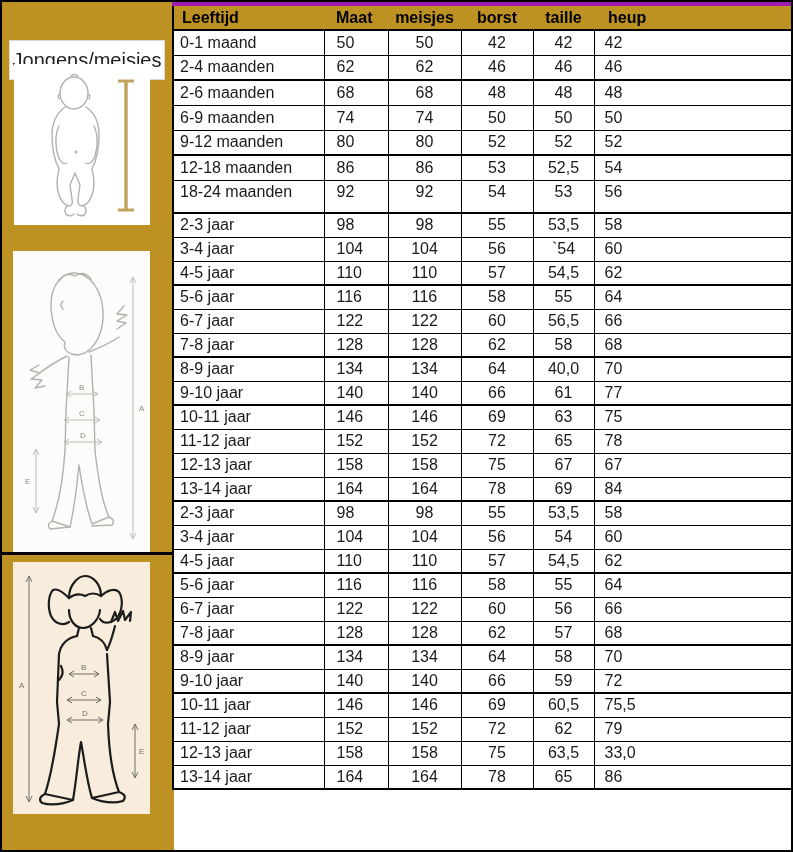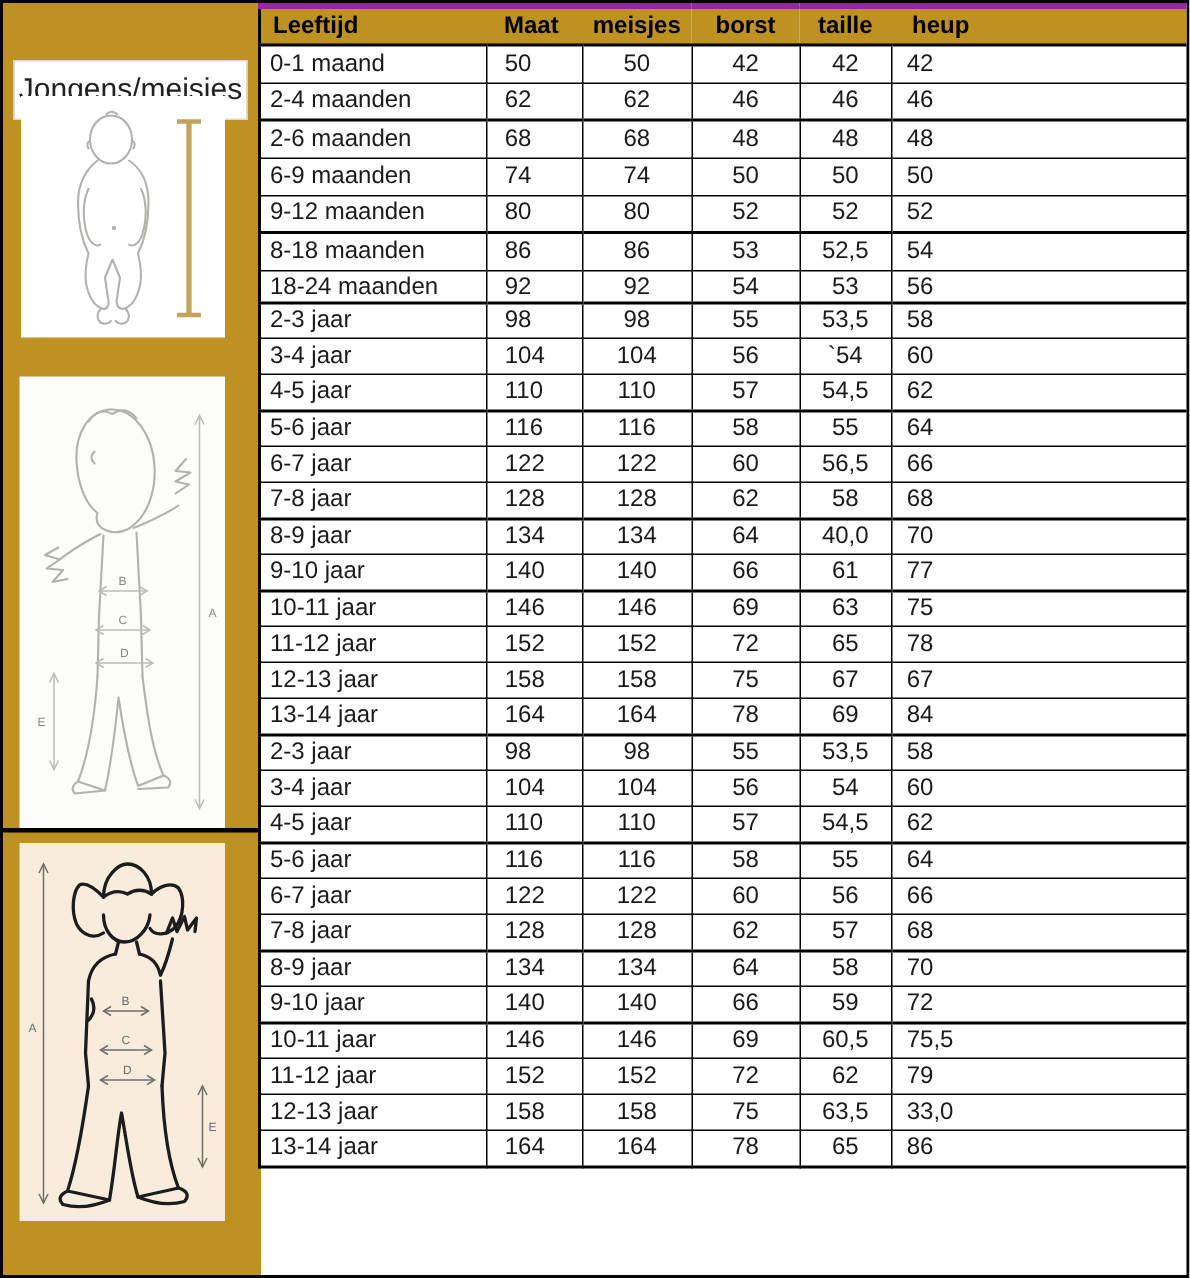--- a/index.html
+++ b/index.html
@@ -28,21 +28,21 @@
   thead th.col0 { text-align:left; padding-left:8px; }
   thead th.col5 { text-align:left; padding-left:14px; }
   td { border:1px solid #000; height:24px; white-space:nowrap; overflow:hidden; }
   .col0 { width:151px; text-align:left; padding-left:6px; }
   .col1 { width:64px;  text-align:left; padding-left:12px; }
   .col2 { width:73px;  text-align:center; }
   .col3 { width:72px;  text-align:center; }
   .col4 { width:61px;  text-align:center; }
   .col5 { text-align:left; padding-left:10px; }
   tr.row-baby td { height:25px; }
-  tr.tall td { height:21px; vertical-align:top; padding-top:2px; }
+  tr.tall td { height:33px; vertical-align:top; padding-top:2px; }
   tr.thick td { border-bottom-width:2px; }
   tr.row-boys td { height:24px; }
   tr.row-girls td { height:24px; }
 
   
   .sketch-light { stroke:#b3b1ad; fill:none; stroke-width:1.4; stroke-linecap:round; stroke-linejoin:round; }
   .sketch-dark  { stroke:#1c1c1c; fill:none; stroke-width:2.2; stroke-linecap:round; stroke-linejoin:round; }
   .arrow-light  { stroke:#bdbbb6; fill:none; stroke-width:1; }
   .arrow-dark   { stroke:#6f6d68; fill:none; stroke-width:1; }
   .fig-label    { font-family:"Liberation Sans",sans-serif; font-size:8px; fill:#8a8880; stroke:none; }
@@ -207,21 +207,21 @@
         </tr>
         <tr class="row-baby thick">
           <td class="col0">9-12 maanden</td>
           <td class="col1">80</td>
           <td class="col2">80</td>
           <td class="col3">52</td>
           <td class="col4">52</td>
           <td class="col5">52</td>
         </tr>
         <tr class="row-baby">
-          <td class="col0">8-18 maanden</td>
+          <td class="col0">12-18 maanden</td>
           <td class="col1">86</td>
           <td class="col2">86</td>
           <td class="col3">53</td>
           <td class="col4">52,5</td>
           <td class="col5">54</td>
         </tr>
         <tr class="row-baby thick tall">
           <td class="col0">18-24 maanden</td>
           <td class="col1">92</td>
           <td class="col2">92</td>

